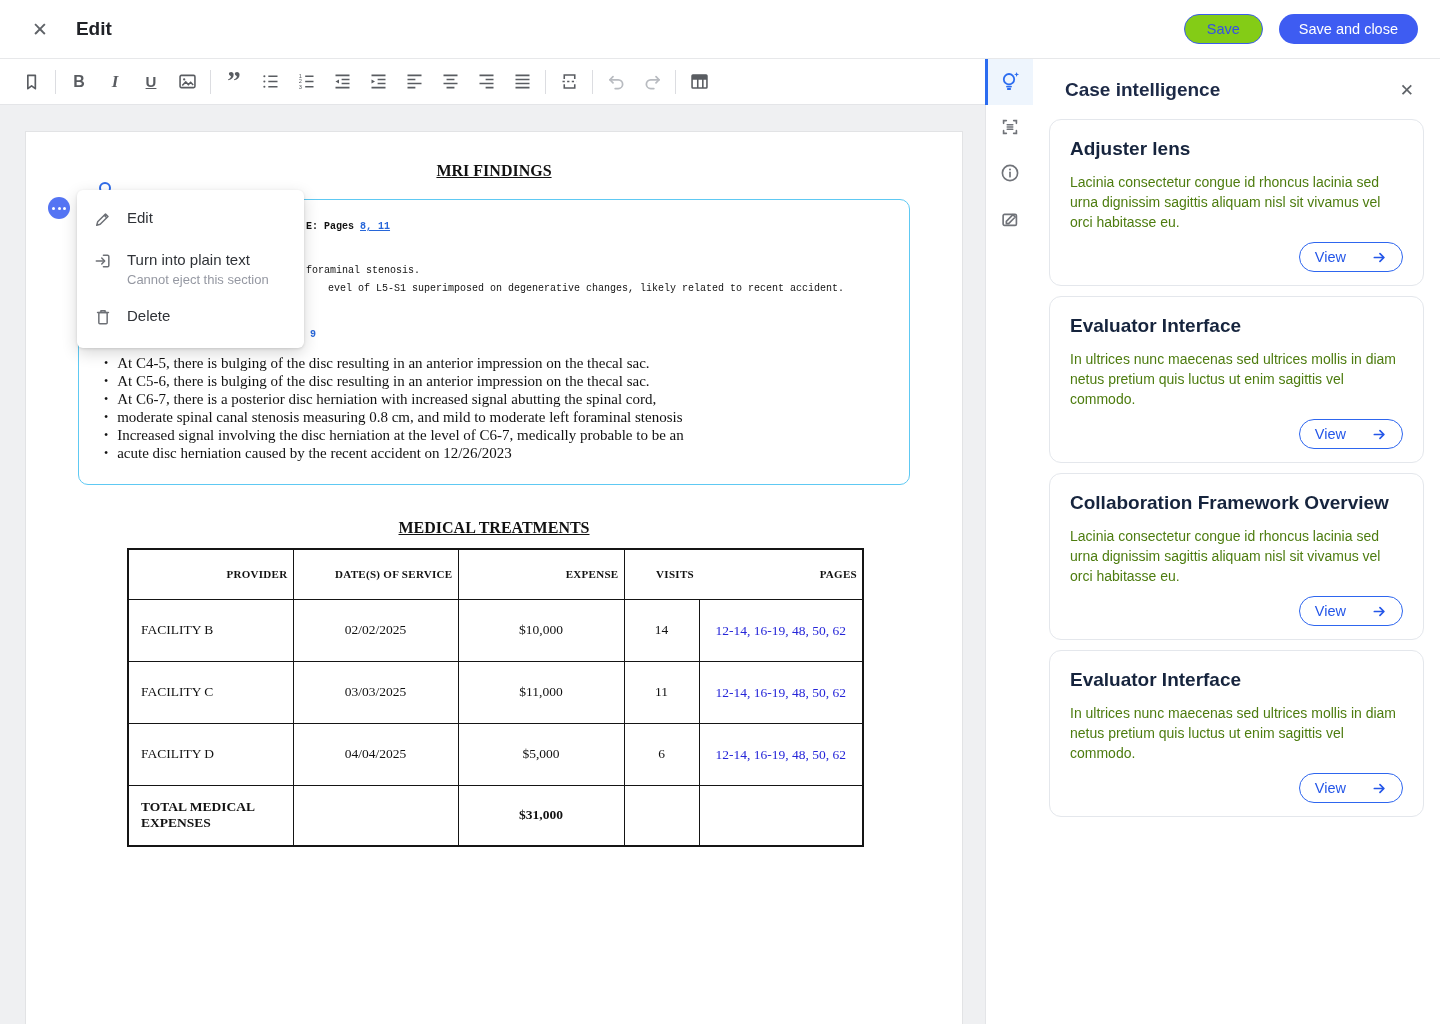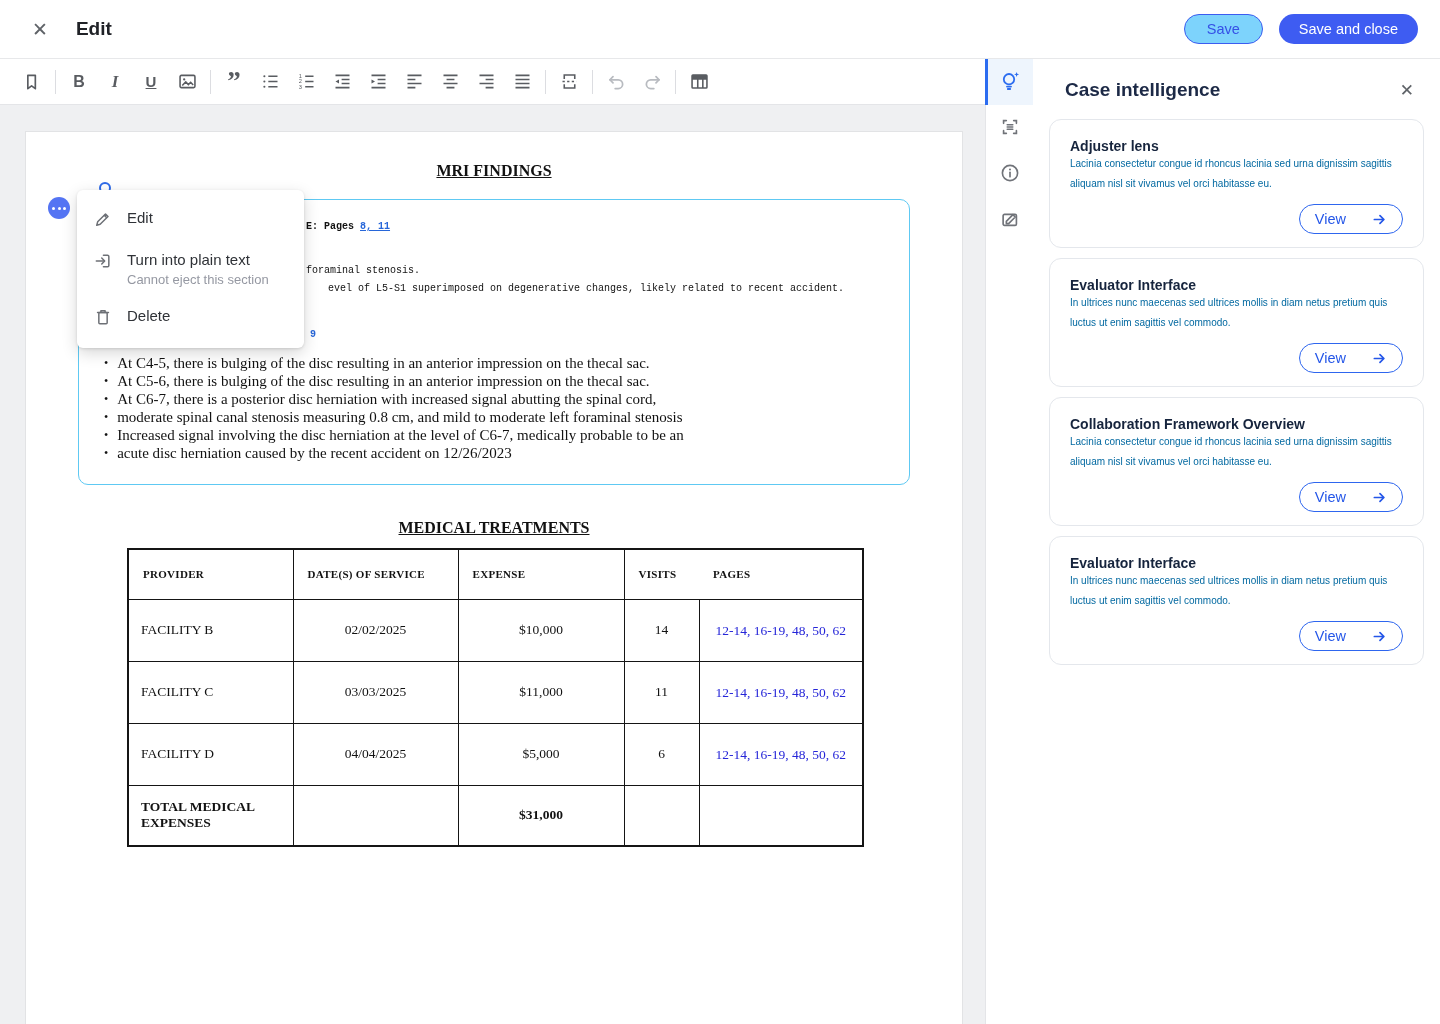--- a/index.html
+++ b/index.html
@@ -7,21 +7,21 @@
   body { position:relative; font-family:"Liberation Sans",sans-serif; background:#fff; overflow:hidden; color:#202227; }
   button { font-family:inherit; cursor:pointer; }
 
   
   .topbar { position:absolute; left:0; top:0; width:1440px; height:59px; background:#fff;
             border-bottom:1px solid #e7e8ea; display:flex; align-items:center; z-index:20; }
   .close-btn { margin-left:32px; background:none; border:none; color:#5f6368; font-size:19px; line-height:1; }
   .tb-title { margin-left:28px; font-size:19px; font-weight:600; color:#202227; }
   .tb-actions { margin-left:auto; margin-right:22px; display:flex; gap:16px; align-items:center; }
   .btn { height:30px; border-radius:15px; font-size:14.5px; display:flex; align-items:center; justify-content:center; }
-  .btn-outline { padding:0 22px; border:1px solid #3c5cf0; color:#3550e6; background:#7dd3fc; }
+  .btn-outline { padding:0 22px; border:1px solid #3c5cf0; color:#3550e6; background:#84cc16; }
   .btn-fill { padding:0 20px; background:#3e5cf2; color:#fff; border:none; }
 
   
   .toolbar { position:absolute; left:0; top:59px; width:985px; height:46px; background:#fff;
              border-bottom:1px solid #e4e5e8; display:flex; align-items:center; padding-left:14px; z-index:15; }
   .tbtn { width:36px; height:34px; display:flex; align-items:center; justify-content:center;
           border:none; background:none; color:#595c61; flex:none; }
   .tbtn.dim { color:#b8bbc0; }
   .tbtn svg { display:block; }
   .tsep { width:1px; height:24px; background:#dcdde1; margin:0 5px; flex:none; }
@@ -43,21 +43,21 @@
   .doc-link { color:#2766d9; font-weight:bold; }
   .doc-link.u { text-decoration:underline; }
   .bullets { position:absolute; left:78px; top:222px; list-style:none; }
   .bullets li { height:18px; font-size:15px; white-space:nowrap; display:flex; align-items:center; }
   .bullets li::before { content:"\2022"; font-size:12px; margin-right:9px; }
 
   
   .dtable { position:absolute; left:101px; top:416px; border-collapse:collapse; font-size:13.5px;
             border:2px solid #151515; table-layout:fixed; }
   .dtable th, .dtable td { border:1px solid #151515; }
-  .dtable th { font-size:11px; font-weight:bold; height:50px; padding:0 14px; letter-spacing:.3px; text-align:left; }
+  .dtable th { font-size:11px; font-weight:bold; height:50px; padding:0 5px; letter-spacing:.3px; text-align:right; }
   .dtable td { height:62px; text-align:center; padding:0 8px; }
   .dtable td.left { text-align:left; padding-left:12px; }
   .dtable td.pages { color:#2525d8; line-height:21px; }
   .dtable .no-r { border-right:none; } .dtable .no-l { border-left:none; }
   .dtable tr.total td { height:61px; }
 
   
   .dot-btn { position:absolute; left:48px; top:92px; width:22px; height:22px; border-radius:50%;
              background:#5474f3; display:flex; align-items:center; justify-content:center; gap:2.5px;
              border:none; z-index:12; }
@@ -80,22 +80,22 @@
   .rail-item.active { background:#eef5fd; color:#2b6cf0; }
   .rail-item.active::before { content:""; position:absolute; left:-1px; top:0; width:3px; height:100%; background:#2b6cf0; }
 
   
   .panel { position:absolute; left:1033px; top:59px; width:407px; height:965px; background:#fff; z-index:16; }
   .panel-head { display:flex; justify-content:space-between; align-items:center; padding:20px 26px 0 32px; }
   .panel-title { font-size:19px; font-weight:600; color:#1c2946; }
   .panel-close { background:none; border:none; color:#5f6368; font-size:17px; line-height:1; }
   .cards { padding:18px 16px 0 16px; display:flex; flex-direction:column; gap:10px; }
   .card { border:1px solid #e4e7ec; border-radius:12px; padding:18px 20px 13px; background:#fff; }
-  .card-title { font-size:14px; font-weight:600; color:#16243d; }
-  .card-body { font-size:10px; color:#0369a1; line-height:20px; }
+  .card-title { font-size:19px; font-weight:600; color:#16243d; }
+  .card-body { margin-top:12px; font-size:14px; color:#4d7c0f; line-height:20px; }
   .card-foot { display:flex; justify-content:flex-end; margin-top:10px; }
   .view-btn { display:flex; align-items:center; gap:26px; height:30px; padding:0 15px; border-radius:15px;
               border:1px solid #2e66ef; background:#fff; color:#2456e8; font-size:14.5px; }
   .view-btn svg { display:block; }
 </style>
 </head>
 <body>
 
 <header class="topbar">
   <button class="close-btn">✕</button>

